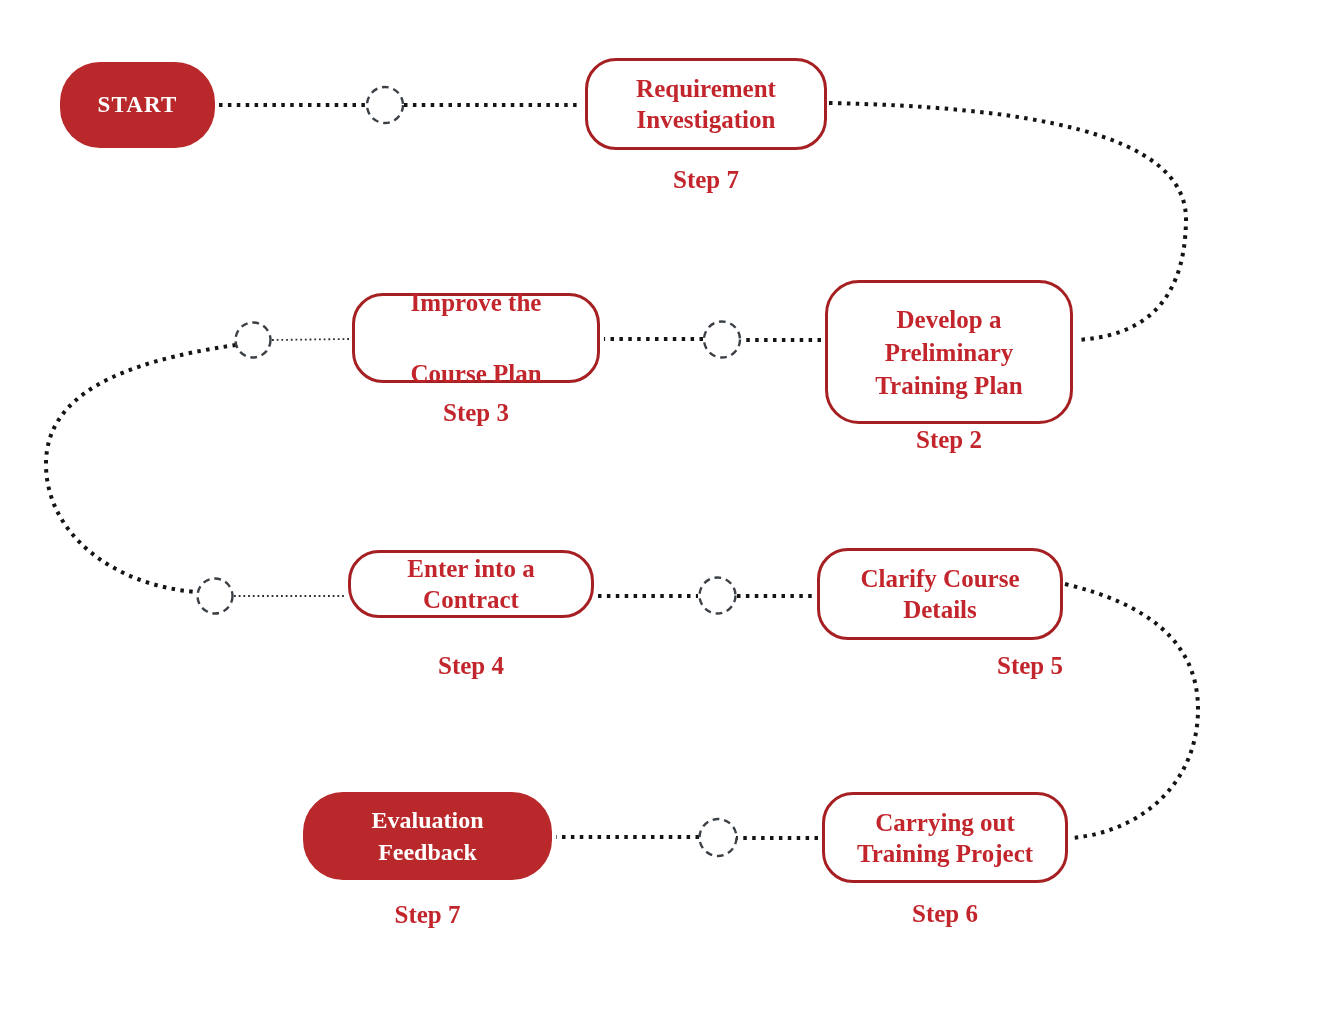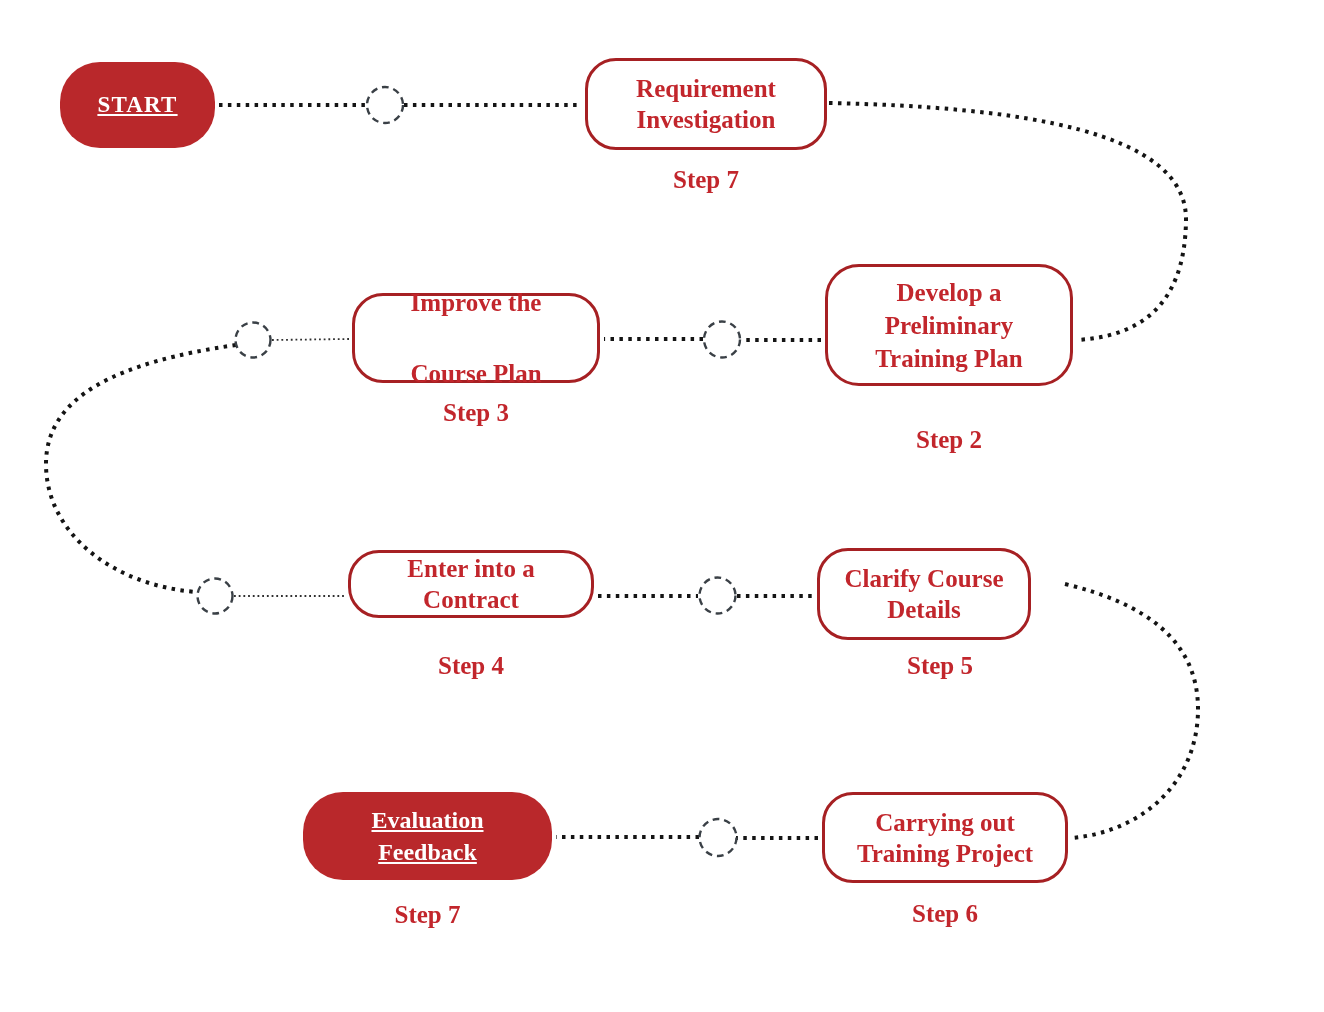--- a/index.html
+++ b/index.html
@@ -15,21 +15,21 @@
     position:absolute;z-index:2;display:flex;flex-direction:column;align-items:center;justify-content:center;
     text-align:center;font-weight:bold;box-sizing:border-box;
   }
   .outline{
     background:#fff;border:3.5px solid var(--border-red,#A62023);border-radius:31px;
     color:var(--text-red,#C2262C);font-size:25px;line-height:31px;
   }
   .outline.three-line{line-height:33px;border-radius:34px;}
   .filled{
     background:var(--fill-red,#B9282B);border-radius:40px;
-    color:var(--node-text-white,#fff);font-size:24px;line-height:32px;text-decoration:underline;
+    color:var(--node-text-white,#fff);font-size:24px;line-height:32px;
   }
   .start-node{font-size:23px;letter-spacing:1.2px;}
   .step-label{
     position:absolute;z-index:2;text-align:center;font-weight:bold;
     color:var(--text-red,#C2262C);font-size:25px;
   }
 </style>
 </head>
 <body>
 
@@ -66,44 +66,44 @@
   <div class="node filled start-node" style="left:60px;top:62px;width:155px;height:86px;">
     <div>START</div>
   </div>
 
   <div class="node outline" style="left:585px;top:58px;width:242px;height:92px;">
     <div>Requirement</div>
     <div>Investigation</div>
   </div>
   <div class="step-label" style="left:585px;top:166px;width:242px;">Step 7</div>
 
-  <div class="node outline three-line" style="left:825px;top:264px;width:248px;height:122px;">
+  <div class="node outline three-line" style="left:825px;top:280px;width:248px;height:144px;">
     <div>Develop a</div>
     <div>Preliminary</div>
     <div>Training Plan</div>
   </div>
   <div class="step-label" style="left:825px;top:410px;width:248px;margin-top:16px;">Step 2</div>
 
   <div class="node outline" style="left:352px;top:293px;width:248px;height:90px;gap:40px;">
     <div>Improve the</div>
     <div>Course Plan</div>
   </div>
   <div class="step-label" style="left:352px;top:399px;width:248px;">Step 3</div>
 
   <div class="node outline" style="left:348px;top:550px;width:246px;height:68px;">
     <div>Enter into a</div>
     <div>Contract</div>
   </div>
   <div class="step-label" style="left:348px;top:652px;width:246px;">Step 4</div>
 
-  <div class="node outline" style="left:817px;top:548px;width:214px;height:92px;">
+  <div class="node outline" style="left:817px;top:548px;width:246px;height:92px;">
     <div>Clarify Course</div>
     <div>Details</div>
   </div>
-  <div class="step-label" style="left:817px;top:652px;width:246px;">Step 5</div>
+  <div class="step-label" style="left:817px;top:652px;width:246px;text-align:right;">Step 5</div>
 
   <div class="node outline" style="left:822px;top:792px;width:246px;height:91px;">
     <div>Carrying out</div>
     <div>Training Project</div>
   </div>
   <div class="step-label" style="left:822px;top:900px;width:246px;">Step 6</div>
 
   <div class="node filled" style="left:303px;top:792px;width:249px;height:88px;">
     <div>Evaluation</div>
     <div>Feedback</div>

